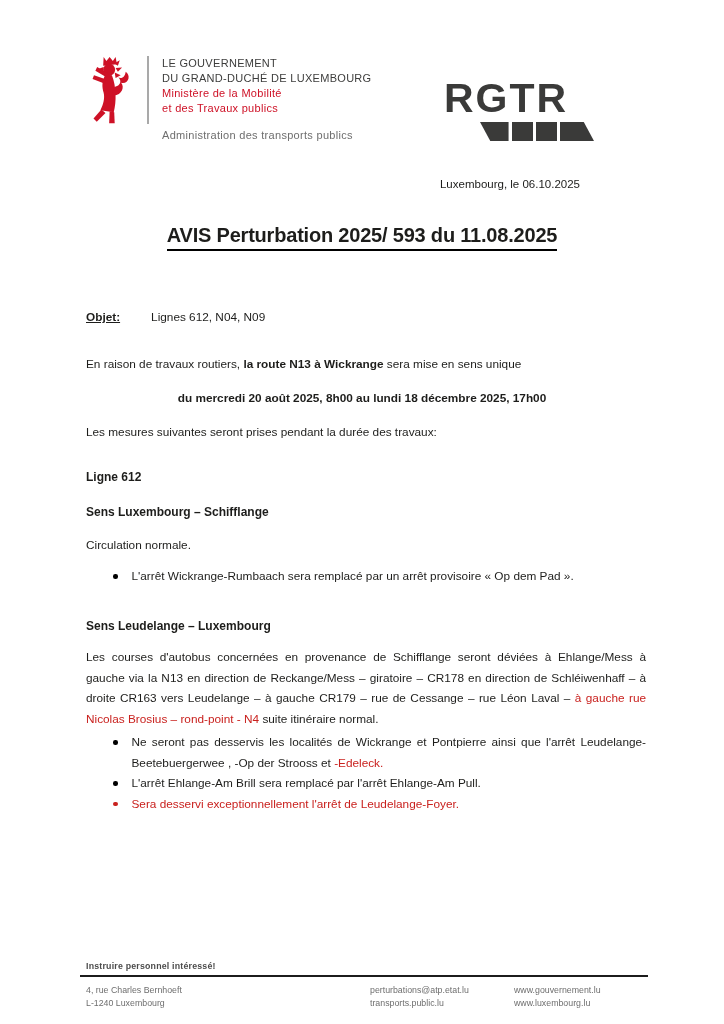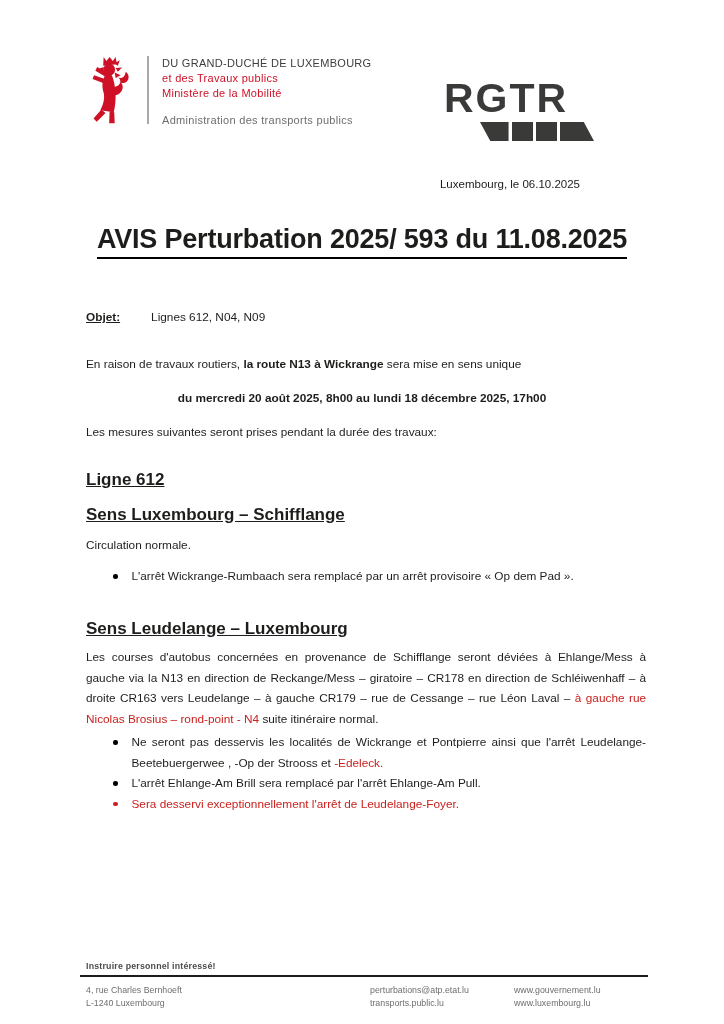--- a/index.html
+++ b/index.html
@@ -30,33 +30,33 @@
   .gov-admin{margin-top:12px;color:var(--gray);}
   .rgtr-logo{position:absolute;left:444px;top:76px;width:150px;}
   .rgtr-text{font-size:41px;line-height:44px;font-weight:700;letter-spacing:2px;color:var(--logo-dark);}
   .rgtr-bus{display:flex;gap:3px;margin-top:2px;margin-left:36px;}
   .seg{width:23px;height:19px;background:var(--logo-dark);}
   .seg-left{width:31px;clip-path:polygon(0 0,100% 0,100% 100%,36% 100%);}
   .seg-right{width:37px;clip-path:polygon(0 0,70% 0,100% 100%,0 100%);}
   
   .date-line{position:absolute;top:178px;right:144px;font-size:11.5px;}
   .doc-title{position:absolute;top:224px;left:0;width:100%;text-align:center;
-    font-size:27px;font-weight:700;letter-spacing:-.2px;}
+    font-size:20px;font-weight:700;letter-spacing:-.2px;}
   .doc-title .u{display:inline-block;border-bottom:2.5px solid #000;padding-bottom:2px;}
   .doc-subtitle{position:absolute;top:258px;left:0;width:100%;text-align:center;
     font-size:13.5px;font-weight:700;color:var(--alert-red);}
   
   .body-text{font-size:11.8px;line-height:16px;}
   .objet-row{position:absolute;top:309px;left:86px;}
   .objet-label{font-weight:700;text-decoration:underline;}
   .objet-value{margin-left:31px;}
   .intro-par{position:absolute;top:356px;left:86px;right:78px;}
   .period-line{position:absolute;top:391px;left:0;width:100%;text-align:center;font-weight:700;font-size:11.8px;}
   .measures-par{position:absolute;top:424px;left:86px;right:78px;}
-  .h-line{position:absolute;left:86px;font-size:17px;text-decoration:underline;}
+  .h-line{position:absolute;left:86px;font-size:12px;}
   .h-bold{font-weight:700;}
   .ligne-heading{top:470px;}
   .sens1-heading{top:505px;}
   .circ-par{position:absolute;top:537px;left:86px;}
   .sens2-heading{top:619px;}
   .deviation-par{position:absolute;top:647px;left:86px;width:560px;
     text-align:justify;line-height:20.6px;}
   .red-text{color:var(--body-red);}
   .bullets{position:absolute;left:86px;width:560px;list-style:none;}
   .bullets-1{top:566px;}
@@ -92,23 +92,24 @@
         <path d="M38 44 C30 58 30 70 34 84 C37 96 33 110 27 122 L56 126 C62 104 62 72 52 46 Z"></path>
         <path d="M40 50 L16 36 L20 28 L44 42 Z"></path>
         <path d="M37 64 L10 54 L13 46 L40 55 Z"></path>
         <path d="M29 120 L12 140 L19 147 L38 128 Z"></path>
         <path d="M47 124 L46 150 L58 150 L57 126 Z"></path>
         <path d="M56 90 C74 88 80 72 72 62 C88 66 94 46 82 38 C80 52 70 54 66 50 C74 58 70 68 60 70 C54 74 52 84 56 90 Z"></path>
       </g>
     </svg>
     <div class="gov-vline"></div>
     <div class="gov-text">
+      <div>LE GOUVERNEMENT</div>
       <div>DU GRAND-DUCHÉ DE LUXEMBOURG</div>
+      <div class="red">Ministère de la Mobilité</div>
       <div class="red">et des Travaux publics</div>
-      <div class="red">Ministère de la Mobilité</div>
       <div class="gov-admin">Administration des transports publics</div>
     </div>
   </div>
 
   <div class="rgtr-logo">
     <div class="rgtr-text">RGTR</div>
     <div class="rgtr-bus">
       <span class="seg seg-left"></span>
       <span class="seg"></span>
       <span class="seg"></span>

